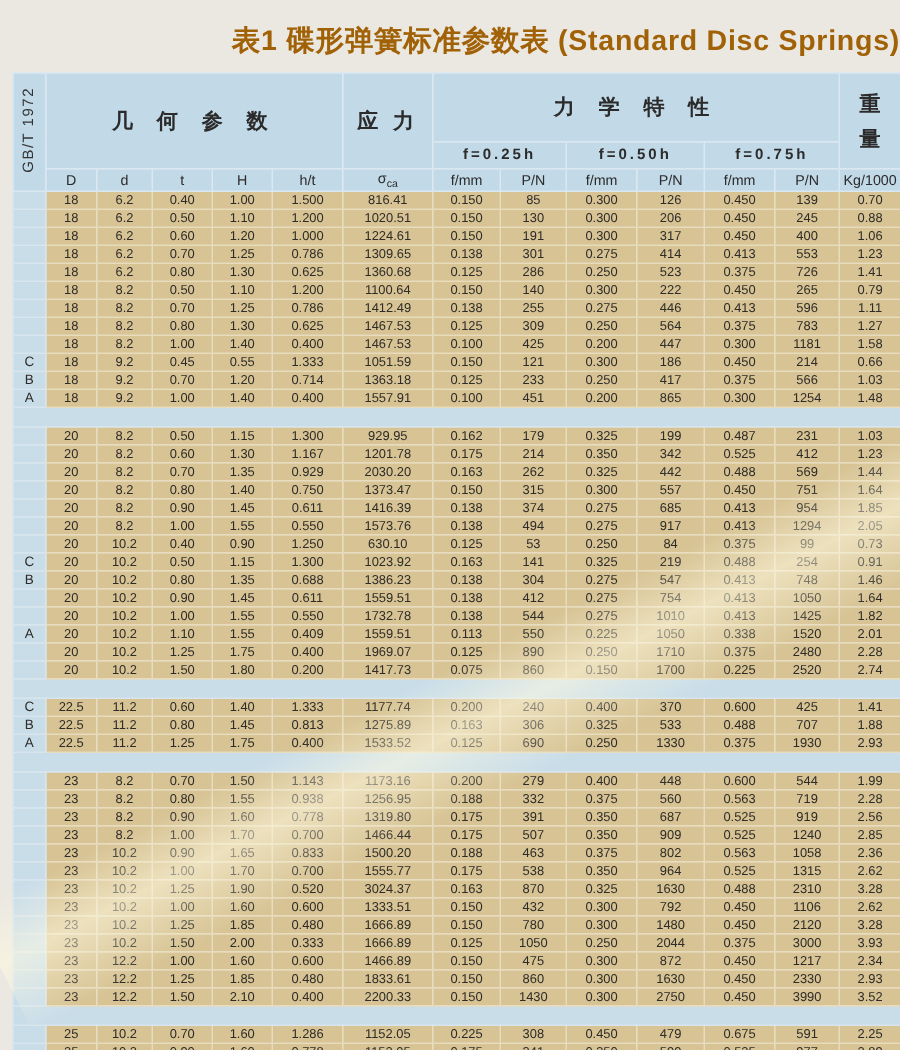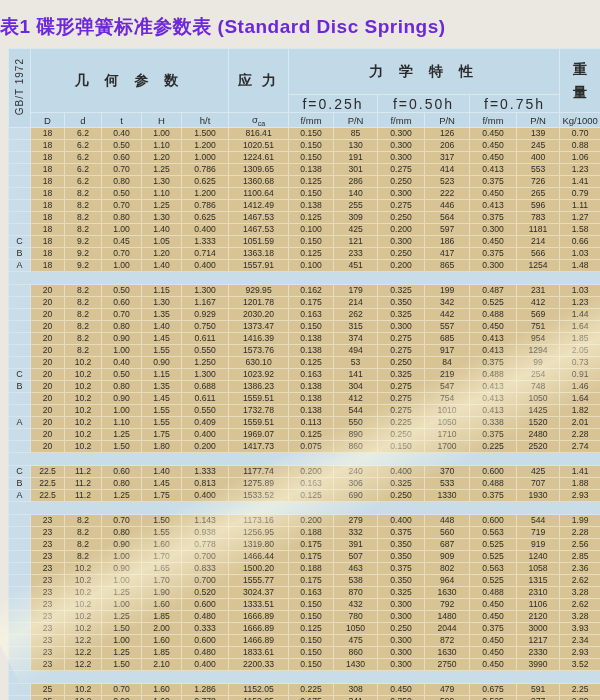--- a/index.html
+++ b/index.html
@@ -4,42 +4,42 @@
 <style>
   html,body{margin:0;padding:0;}
   .page{
     position:relative;
     width:600px;height:700px;
     background:#ebe8e1;
     overflow:hidden;
     font-family:"Liberation Sans","DejaVu Sans",sans-serif;
   }
   .title{
-    color:#6d28d9;
+    color:#a16207;
     font-weight:bold;
     font-size:19px;
-    text-align:left;
+    text-align:right;
     padding-top:14px;
     letter-spacing:0.5px;
     white-space:nowrap;
   }
   table.springs{
     position:absolute;left:8px;top:48px;width:592px;
     border-collapse:collapse;table-layout:fixed;
   }
   thead th{
     background:#c2d9e7;
     color:#2b2b2b;
     border:1px solid #d9e8f1;
     font-weight:bold;
     padding:0;
   }
   tr.group-row th{font-size:14px;letter-spacing:6px;height:45px;}
   tr.group-row th.stress-group{letter-spacing:3px;}
-  tr.f-row th{font-size:14px;font-weight:normal;letter-spacing:2px;height:17px;}
+  tr.f-row th{font-size:10px;font-weight:bold;letter-spacing:2px;height:17px;}
   tr.col-row th{font-size:9.5px;font-weight:normal;height:14px;letter-spacing:0;}
   tr.col-row th sub{font-size:7px;}
   .gbt-cell{vertical-align:middle;}
   .gbt{
     display:inline-block;
     writing-mode:vertical-rl;
     transform:rotate(180deg);
     font-size:10px;
     font-weight:normal;
     letter-spacing:1px;
@@ -273,31 +273,31 @@
           <td class="label-cell"></td>
           <td>18</td>
           <td>8.2</td>
           <td>1.00</td>
           <td>1.40</td>
           <td>0.400</td>
           <td>1467.53</td>
           <td>0.100</td>
           <td>425</td>
           <td>0.200</td>
-          <td>597</td>
+          <td>447</td>
           <td>0.300</td>
           <td>1181</td>
           <td>1.58</td>
         </tr>
         <tr>
           <td class="label-cell">C</td>
           <td>18</td>
           <td>9.2</td>
           <td>0.45</td>
-          <td>1.05</td>
+          <td>0.55</td>
           <td>1.333</td>
           <td>1051.59</td>
           <td>0.150</td>
           <td>121</td>
           <td>0.300</td>
           <td>186</td>
           <td>0.450</td>
           <td>214</td>
           <td>0.66</td>
         </tr>

